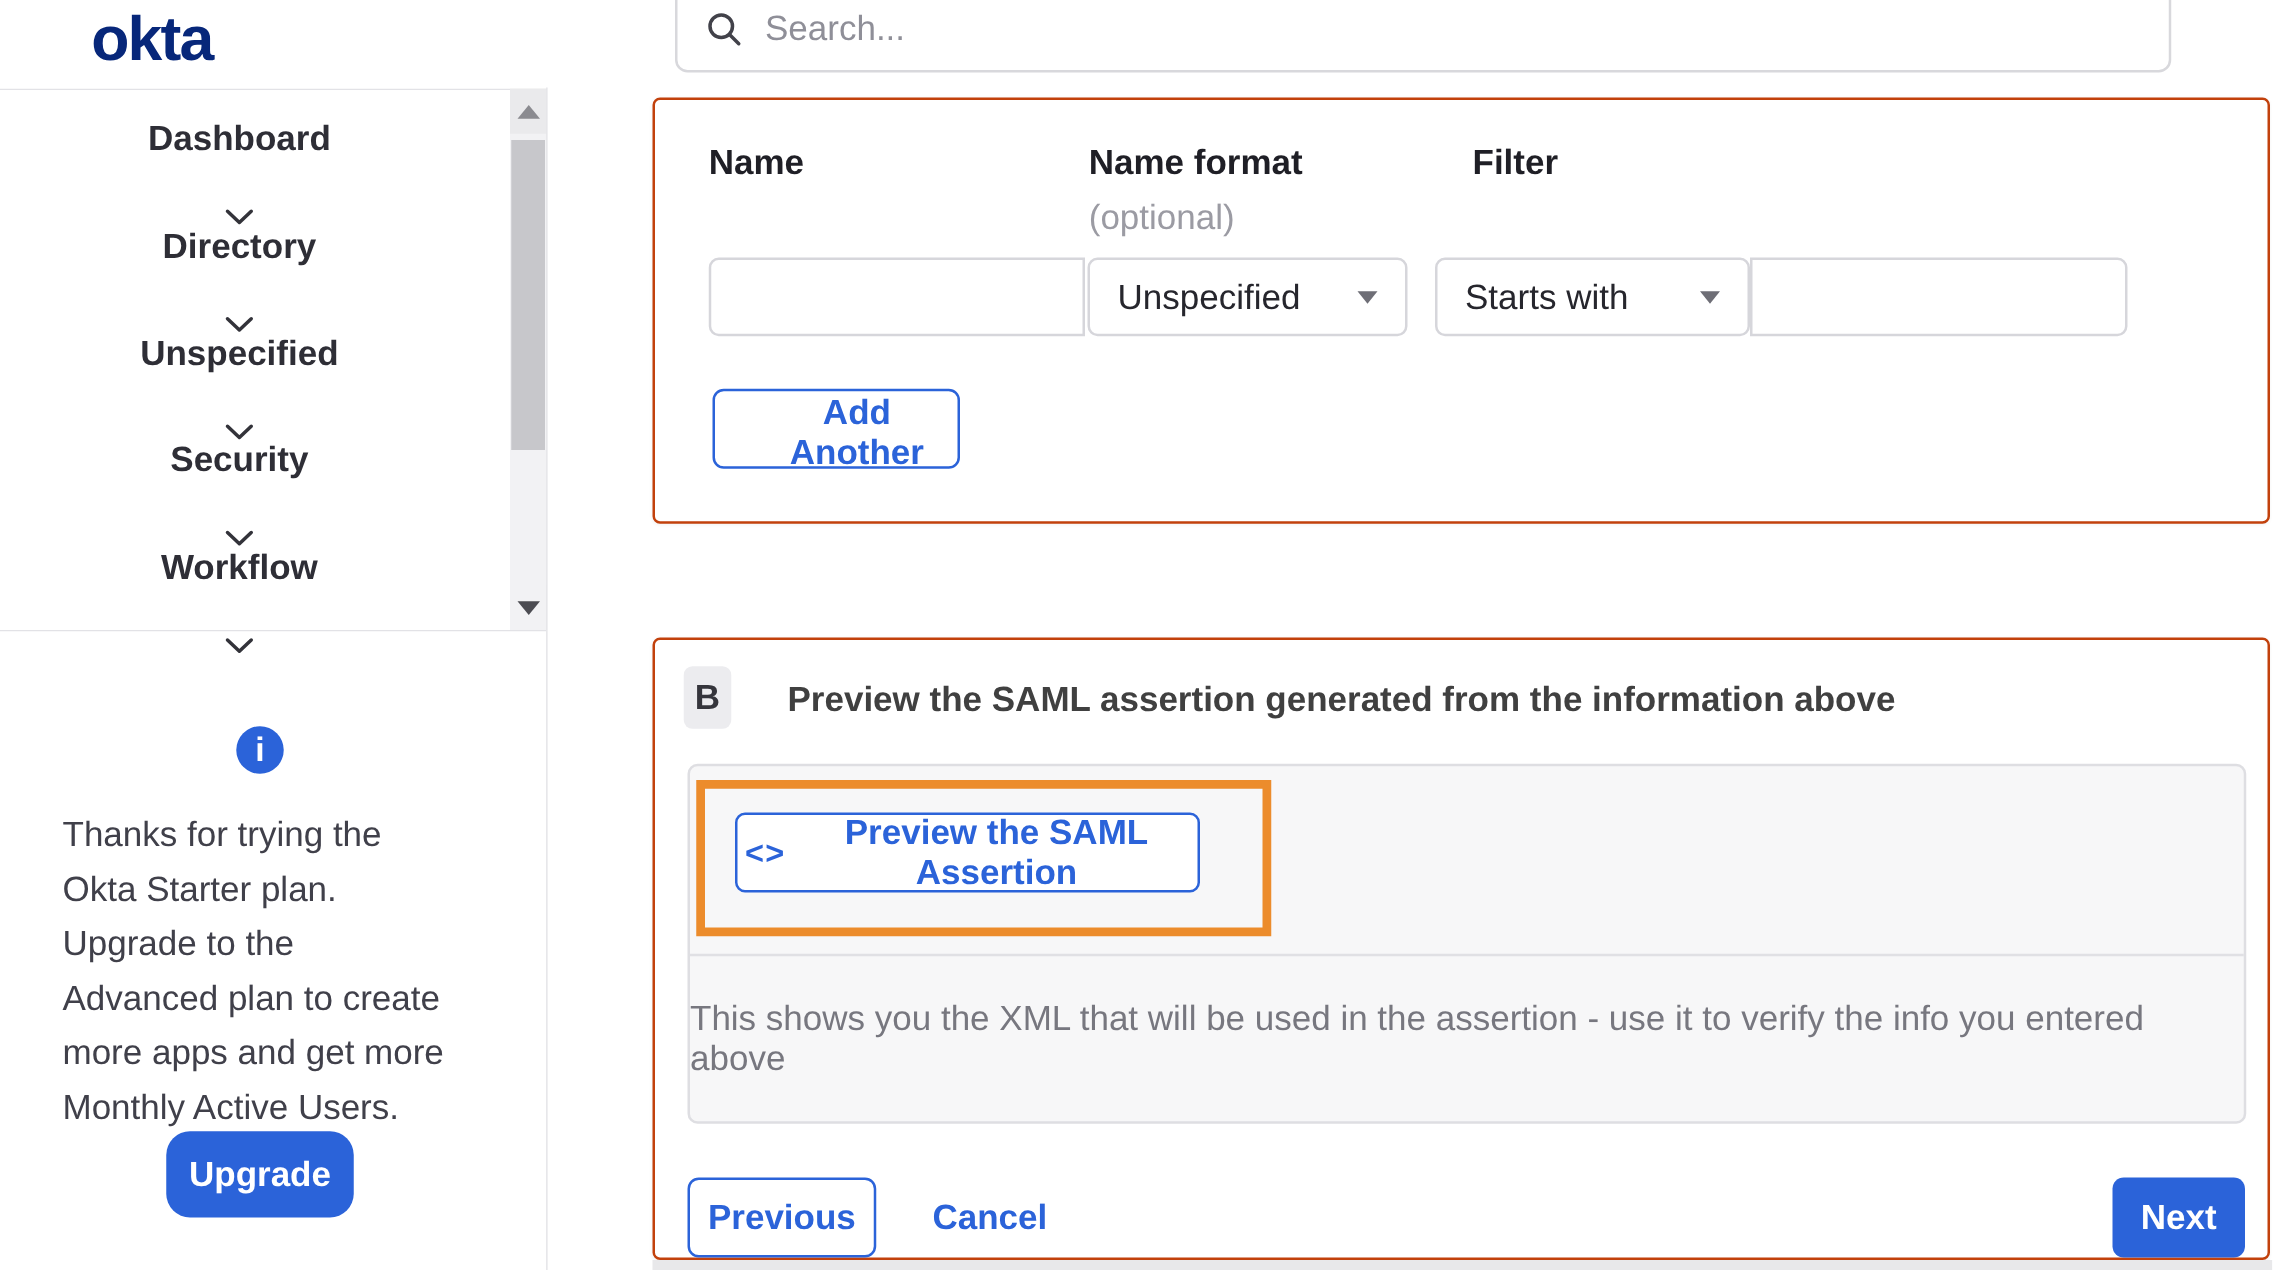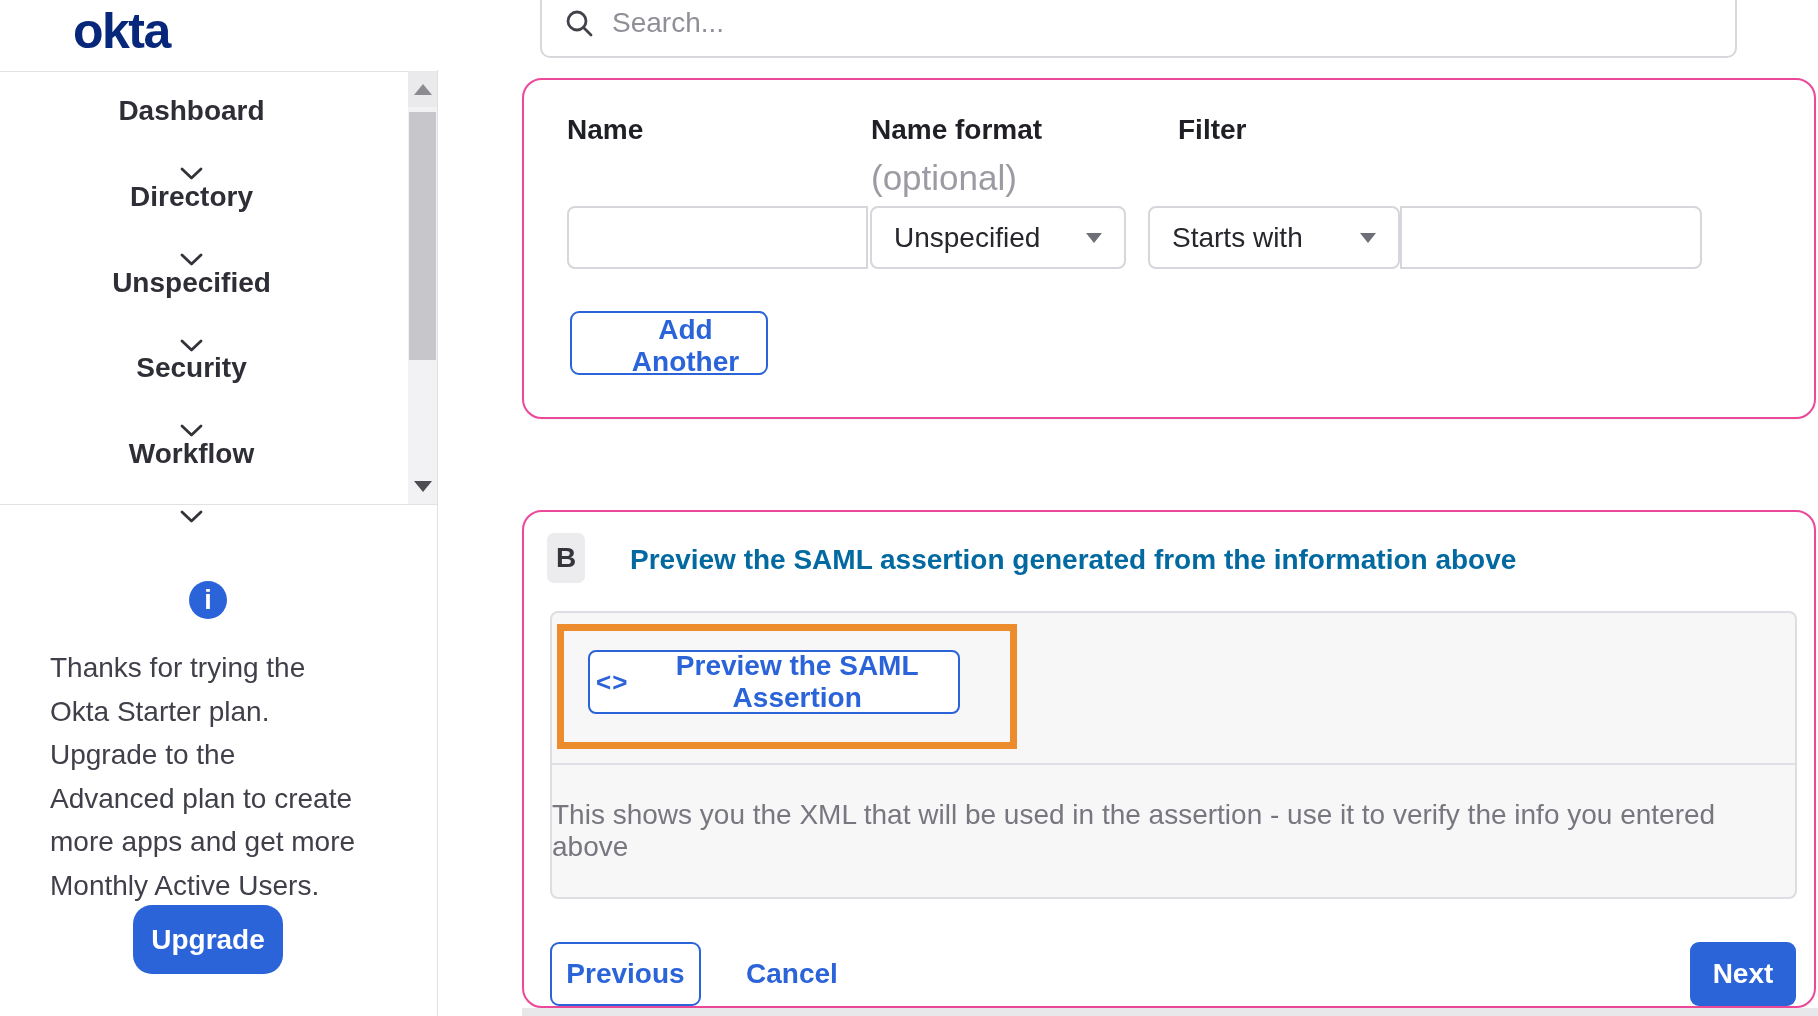--- a/index.html
+++ b/index.html
@@ -42,40 +42,40 @@
         background:var(--accent-blue);color:#fff;display:flex;align-items:center;
         justify-content:center;}
   .info-icon::after{content:"i";font-size:27px;font-weight:700;line-height:1;}
   .plan-note{position:absolute;left:50px;top:646px;width:310px;font-size:28px;
         line-height:43.5px;color:#40404a;}
   .upgrade-btn{position:absolute;left:133px;top:905px;width:150px;height:69px;
         background:var(--accent-blue);border:none;border-radius:19px;color:#fff;
         font-size:28px;font-weight:700;font-family:"Liberation Sans",sans-serif;cursor:pointer;}
   
   .card{position:absolute;left:522px;width:1294px;background:#fff;
-        border:2px solid #ec4899;border-radius:20px;box-shadow:0 1px 3px rgba(0,0,0,.05);}
+        border:2px solid #c2410c;border-radius:6px;box-shadow:0 1px 3px rgba(0,0,0,.05);}
   #card-form{top:78px;height:341px;}
   #card-preview{top:510px;height:498px;}
   .col-label{position:absolute;top:34px;font-size:28px;font-weight:700;color:#1f1f26;}
-  .col-hint{position:absolute;left:347px;top:78px;font-size:35px;font-weight:400;color:#9b9ba3;}
+  .col-hint{position:absolute;left:347px;top:78px;font-size:28px;font-weight:400;color:#9b9ba3;}
   .tb{position:absolute;top:126px;height:63px;border:2px solid #d6d6db;background:#fff;
         font-size:28px;color:#1f1f26;padding:0 20px;font-family:"Liberation Sans",sans-serif;outline:none;}
   .dd{position:absolute;top:126px;height:63px;border:2px solid #d6d6db;background:#fff;
         border-radius:8px;display:flex;align-items:center;justify-content:space-between;
         padding:0 22px;font-size:28px;color:#26262d;cursor:pointer;}
   .caret{width:0;height:0;border-left:8px solid transparent;border-right:8px solid transparent;
         border-top:10px solid #6e6e76;}
   .outline-btn{background:#fff;border:2.5px solid var(--accent-blue);border-radius:9px;
         color:var(--accent-blue);font-size:28px;font-weight:700;cursor:pointer;
         font-family:"Liberation Sans",sans-serif;}
   .add-another{position:absolute;left:46px;top:231px;width:198px;height:64px;padding-left:39px;}
   .step-badge{position:absolute;left:23px;top:21px;width:38px;height:50px;background:#ececef;
         border-radius:7px;display:flex;align-items:center;justify-content:center;
         font-size:28px;font-weight:600;color:#35353c;}
-  .section-title{position:absolute;left:106px;top:32px;font-size:28px;font-weight:700;color:#0369a1;}
+  .section-title{position:absolute;left:106px;top:32px;font-size:28px;font-weight:700;color:#404040;}
   .preview-panel{position:absolute;left:26px;top:99px;width:1247px;height:288px;
         background:#f7f7f8;border:2px solid #dedee2;border-radius:8px;}
   .panel-top{position:absolute;left:0;top:0;width:100%;height:152px;border-bottom:2px solid #e0e0e4;}
   .orange-box{position:absolute;left:5px;top:11px;width:460px;height:125px;
         border:7px solid var(--highlight-orange);}
   .preview-btn{position:absolute;left:24px;top:19px;width:372px;height:64px;border-radius:8px;
         display:flex;align-items:center;justify-content:center;gap:14px;}
   .code-icon{font-size:26px;font-weight:700;letter-spacing:1px;}
   .panel-desc{position:absolute;left:0;top:152px;width:100%;height:132px;
         display:flex;align-items:center;justify-content:center;font-size:28px;color:#77777f;}

